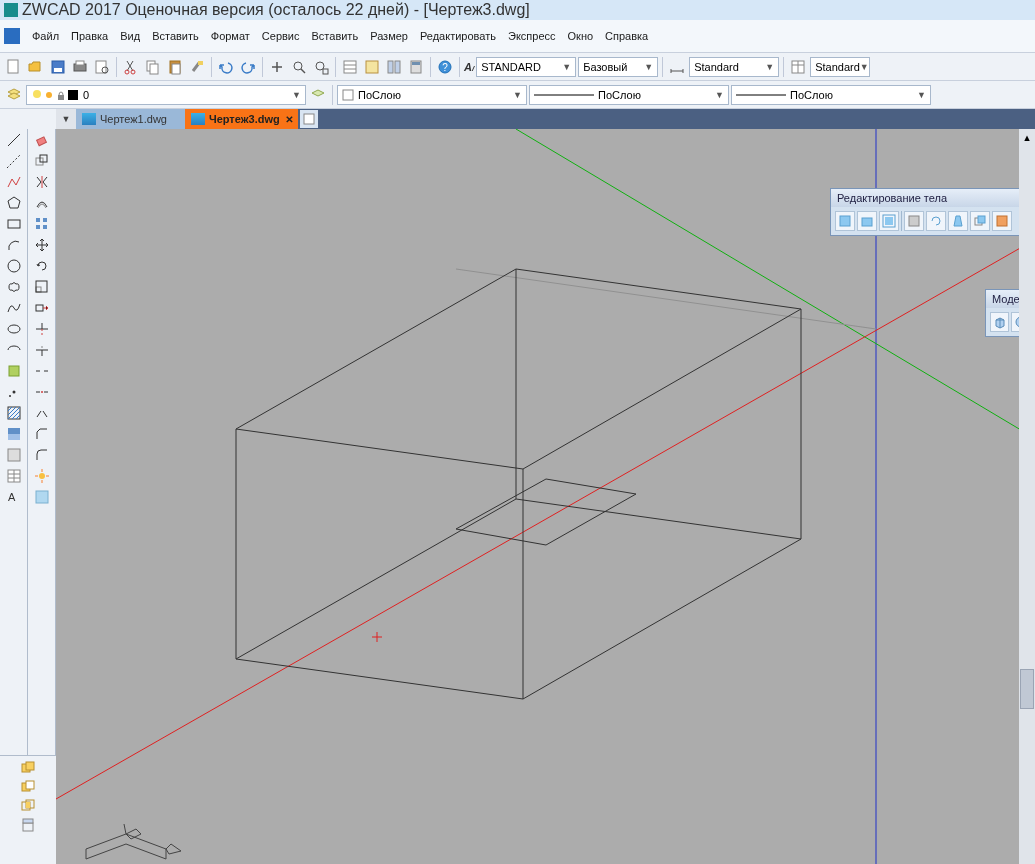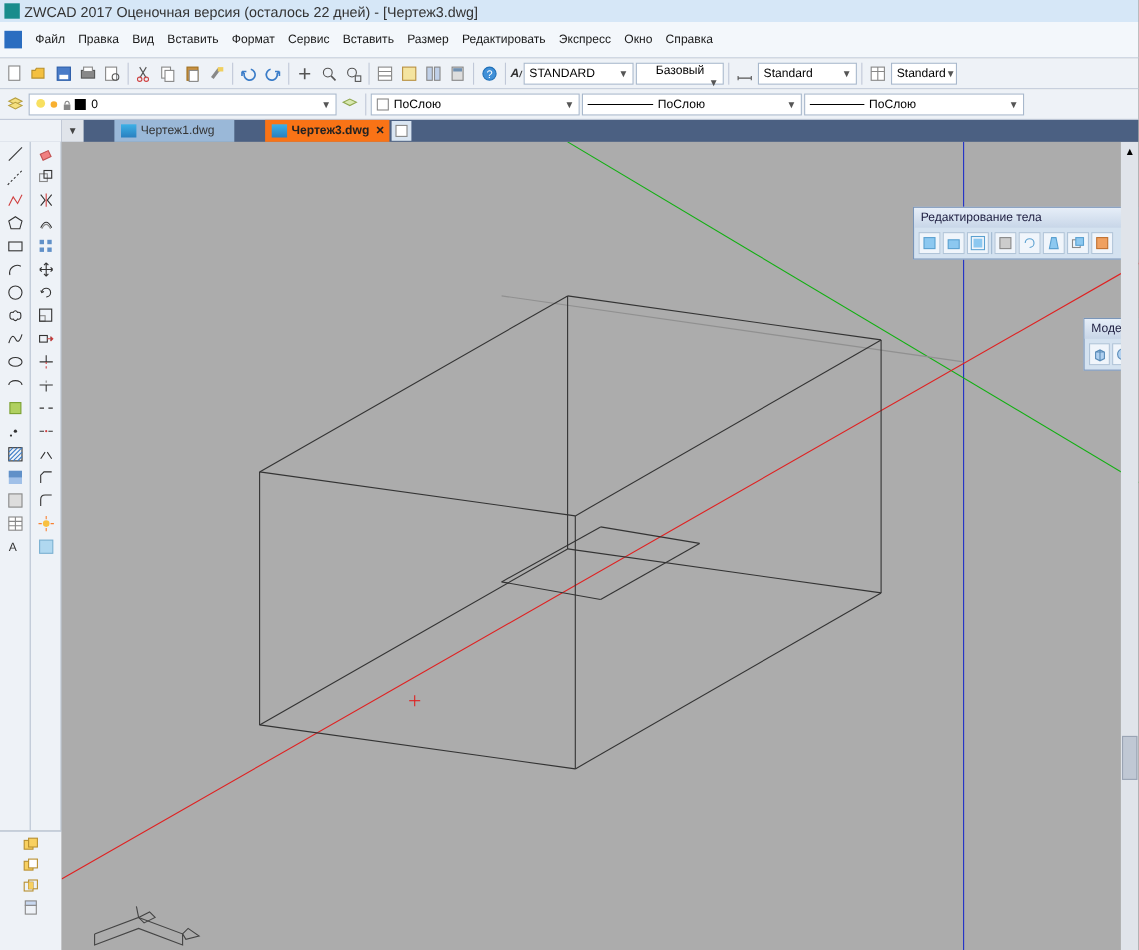--- a/index.html
+++ b/index.html
@@ -1,28 +1,28 @@
 <!DOCTYPE html>
 <html><head>
 <meta charset="utf-8">
 <style>
   * { box-sizing: border-box; margin: 0; padding: 0; }
   body { font-family: Tahoma, sans-serif; font-size: 11px; background: #acacac; width: 1035px; height: 864px; overflow: hidden; }
-  .titlebar { background: #d6e7f7; height: 20px; display: flex; align-items: center; padding: 0 4px; font-size: 13px; color: #333; }
+  .titlebar { background: #d6e7f7; height: 20px; display: flex; align-items: center; padding: 0 4px; font-size: 16px; color: #333; }
   .titlebar .icon { width: 14px; height: 14px; background: #188c8c; margin-right: 4px; }
   .menubar { background: #f3f7fb; height: 22px; display: flex; align-items: center; padding: 16px 4px; gap: 12px; border-bottom: 1px solid #c8d0dd; }
   .menubar .icon { width: 16px; height: 16px; background: #2a6dc0; }
   .menu-item { color: #1a1a1a; cursor: default; }
   .toolbar-row { background: #eef2f7; height: 28px; display: flex; align-items: center; padding: 0 4px; gap: 2px; border-bottom: 1px solid #c8d0dd; }
   .tbtn { width: 20px; height: 20px; display: flex; align-items: center; justify-content: center; border: 1px solid transparent; }
   .sep { width: 1px; height: 20px; background: #c0c8d8; margin: 0 2px; }
   .dd { height: 20px; border: 1px solid #a8b8cc; background: #fff; display: flex; align-items: center; padding: 0 4px; font-size: 11px; }
   .dd .arrow { margin-left: auto; color: #555; font-size: 9px; }
   .tabbar { background: #4b6082; height: 20px; display: flex; align-items: center; }
-  .tab { height: 20px; display: flex; align-items: center; padding: 0 18px 0 6px; font-size: 11px; position: relative; margin-left: 28px; }
+  .tab { height: 20px; display: flex; align-items: center; padding: 0 18px 0 6px; font-size: 11px; position: relative; }
   .tab .ficon { width: 14px; height: 12px; background: linear-gradient(#3cb0e6, #2a80c0); margin-right: 4px; }
   .tab.inactive { background: #9ab8d8; color: #333; }
   .tab.active { background: #f97316; color: #222; font-weight: bold; text-align: center; }
   .tab .close { position: absolute; right: 4px; font-size: 10px; }
   .plus { width: 18px; height: 18px; background: #d9e5f2; margin-left: 2px; display:flex;align-items:center;justify-content:center; }
   .workarea { display: flex; height: calc(864px - 20px - 22px - 28px - 28px - 20px); }
   .lt { width: 28px; background: #eef2f7; border-right: 1px solid #b0bccc; display: flex; flex-direction: column; align-items: center; padding-top: 2px; gap: 3px; }
   .lt2 { width: 28px; background: #eef2f7; border-right: 1px solid #b0bccc; display: flex; flex-direction: column; align-items: center; padding-top: 2px; gap: 3px; }
   .lt .ico, .lt2 .ico { width: 18px; height: 18px; display:flex;align-items:center;justify-content:center; }
   .lt-outer { display: flex; flex-direction: column; width: 56px; }
@@ -176,21 +176,21 @@
       </svg>
     </div>
   <div class="sep"></div>
   <div style="display:flex;align-items:center;gap:2px;">
     <span style="font-style:italic;font-weight:bold;color:#333;">A<span style="font-size:8px;">/</span></span>
     <div class="dd" style="width:100px;">
         <span>STANDARD</span>
         <span class="arrow">▼</span>
       </div>
   </div>
-  <div class="dd" style="width:80px;flex-direction:column;">
+  <div class="dd" style="width:80px;">
       <span>Базовый</span>
       <span class="arrow">▼</span>
     </div>
   <div class="sep"></div>
   <div class="tbtn">
       <svg width="16" height="16">
         <path d="M2 12 L14 12 M2 10 L2 14 M14 10 L14 14" stroke="#555"></path>
       </svg>
     </div>
   <div class="dd" style="width:90px;">

